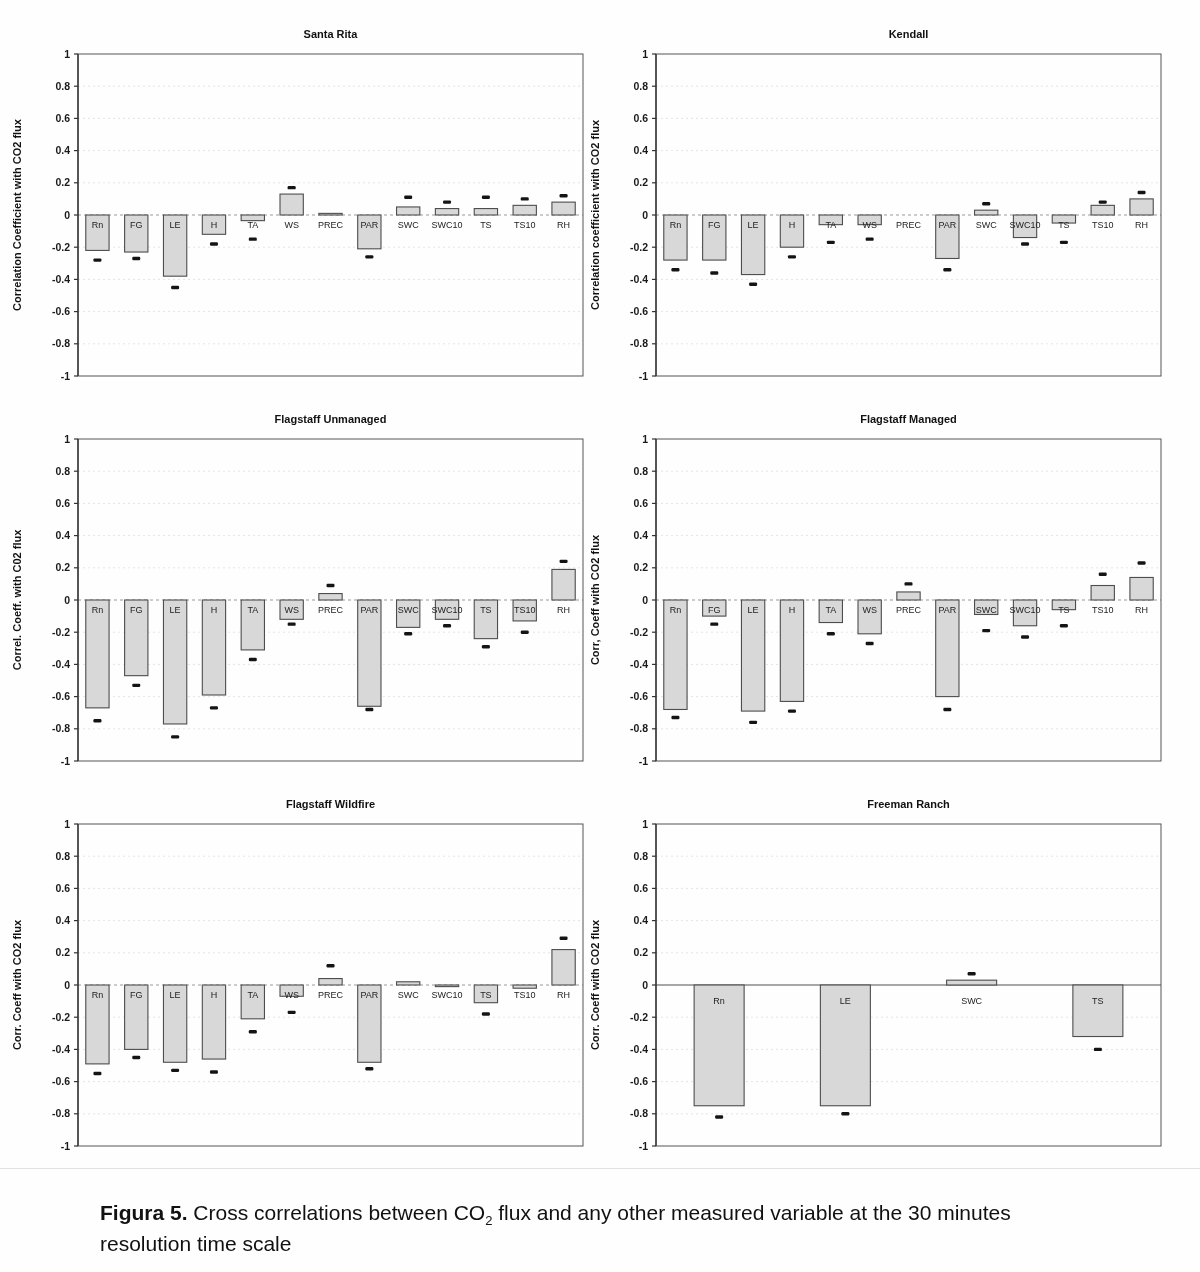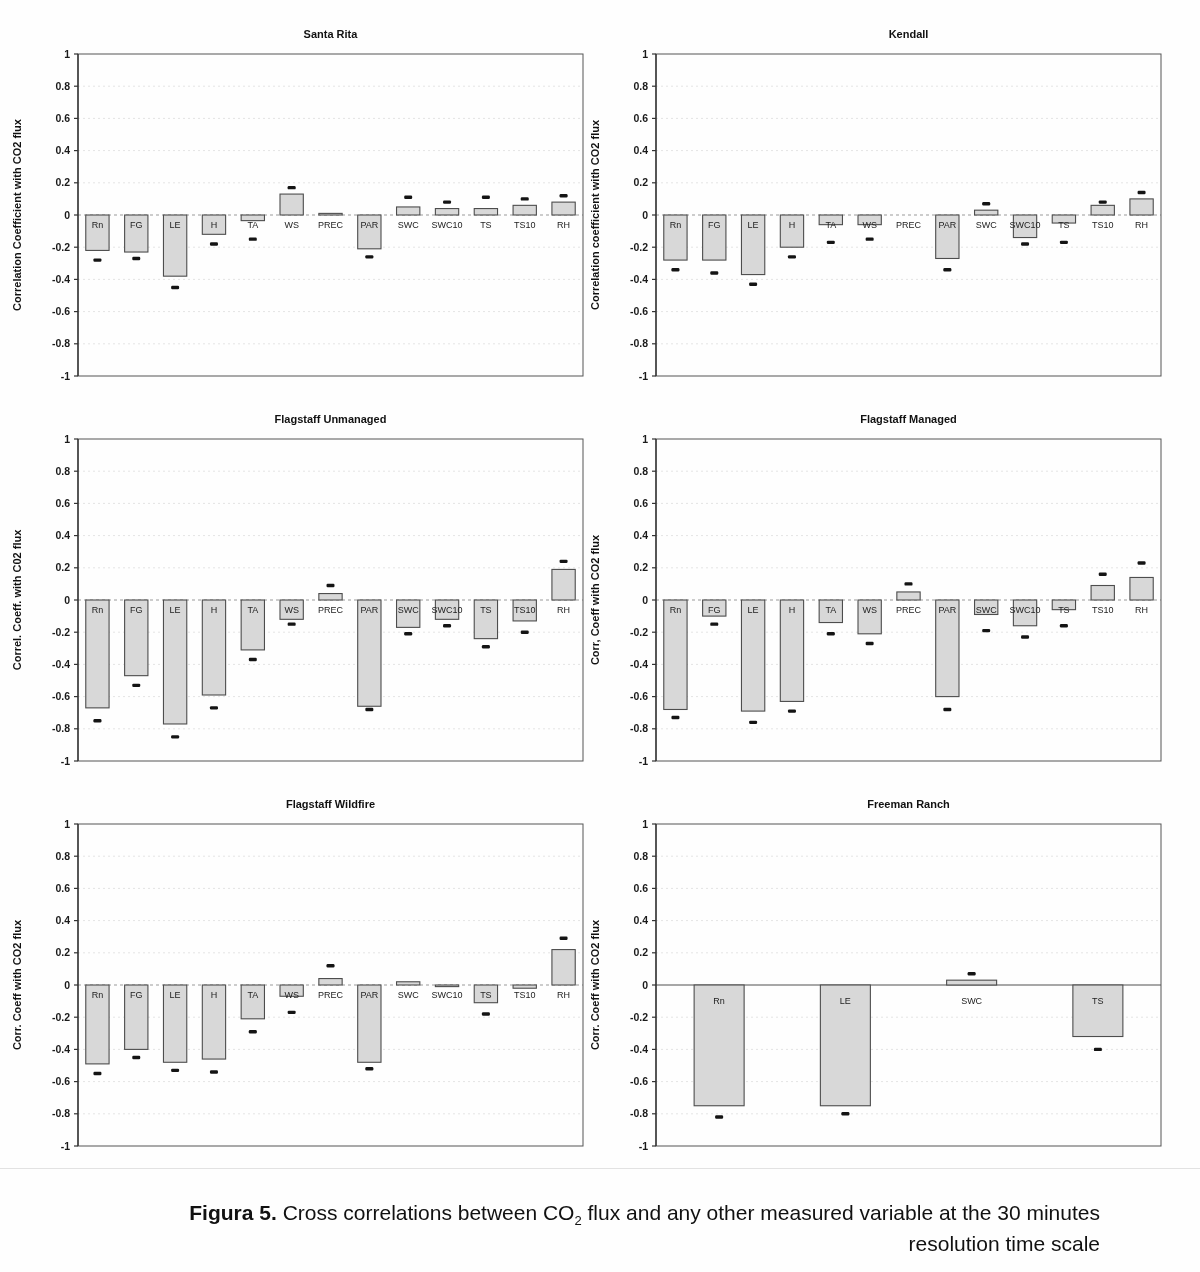--- a/index.html
+++ b/index.html
@@ -16,21 +16,21 @@
     width:1200px;
   }
   figure.cell{margin:0;padding-top:24px;box-sizing:border-box;overflow:visible;}
   figure.cell svg{display:block;}
   figure.cell:nth-child(odd) svg{margin-left:8px;}
   figure.cell:nth-child(even) svg{margin-left:-14px;}
   .divider{width:1200px;border-top:1px solid #e2e2e2;margin-top:13px;}
   .caption{
     margin:30px auto 0 auto;
     max-width:1000px;
-    text-align:right;
+    text-align:left;
     font-size:21px;
     line-height:1.38;
     color:#111;
   }
   .caption .cap-bold{font-weight:bold;}
   .caption sub{font-size:13px;}
 </style>
 </head>
 <body>
 

